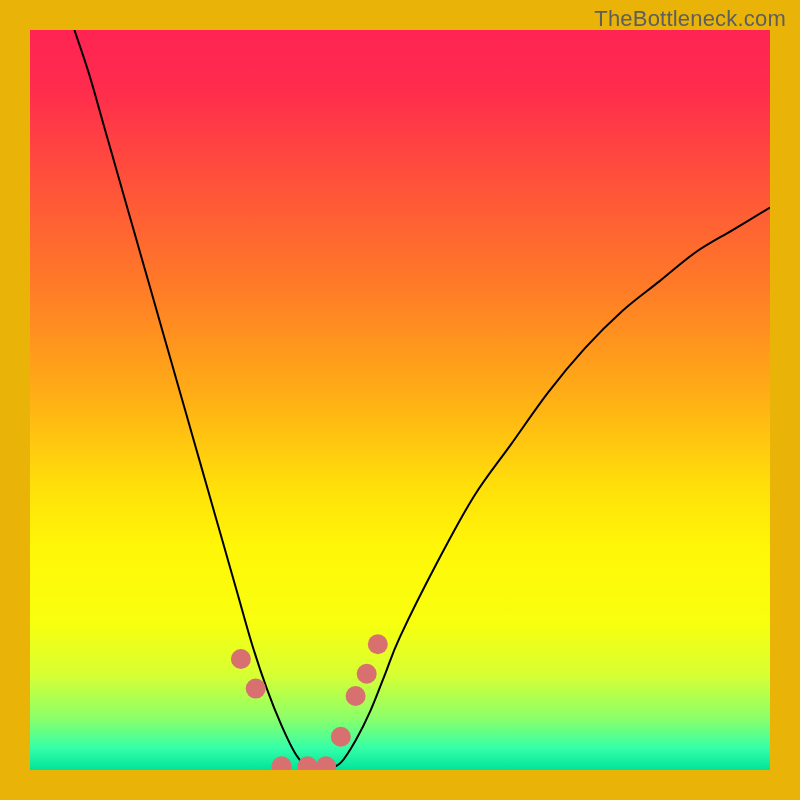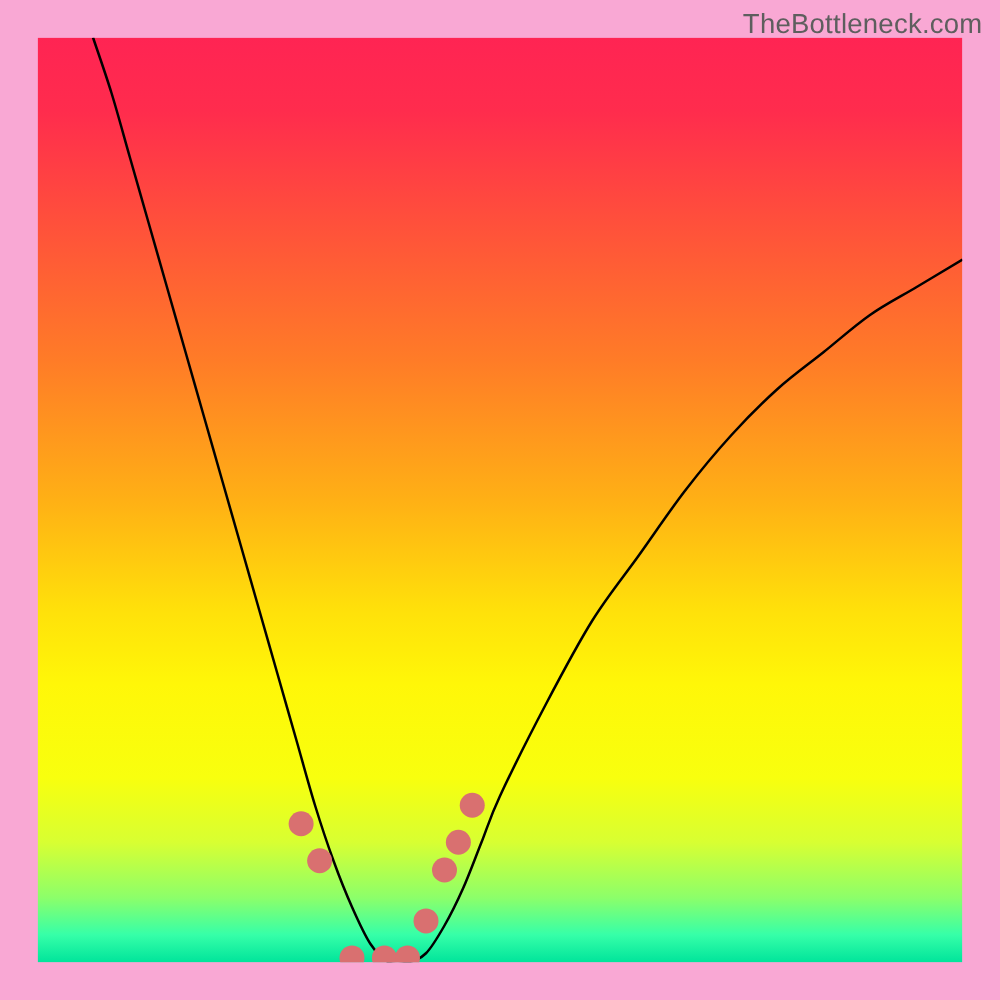--- a/index.html
+++ b/index.html
@@ -11,21 +11,21 @@
     font-family: Arial, Helvetica, sans-serif;
     overflow: hidden;
   }
 
   .frame {
     position: absolute;
     top: 0;
     left: 0;
     width: 800px;
     height: 800px;
-    background: #f9a8d4;
+    background: #eab308;
   }
 
   .plot-area {
     position: absolute;
     top: 30px;
     left: 30px;
     width: 740px;
     height: 740px;
     overflow: hidden;
   }

